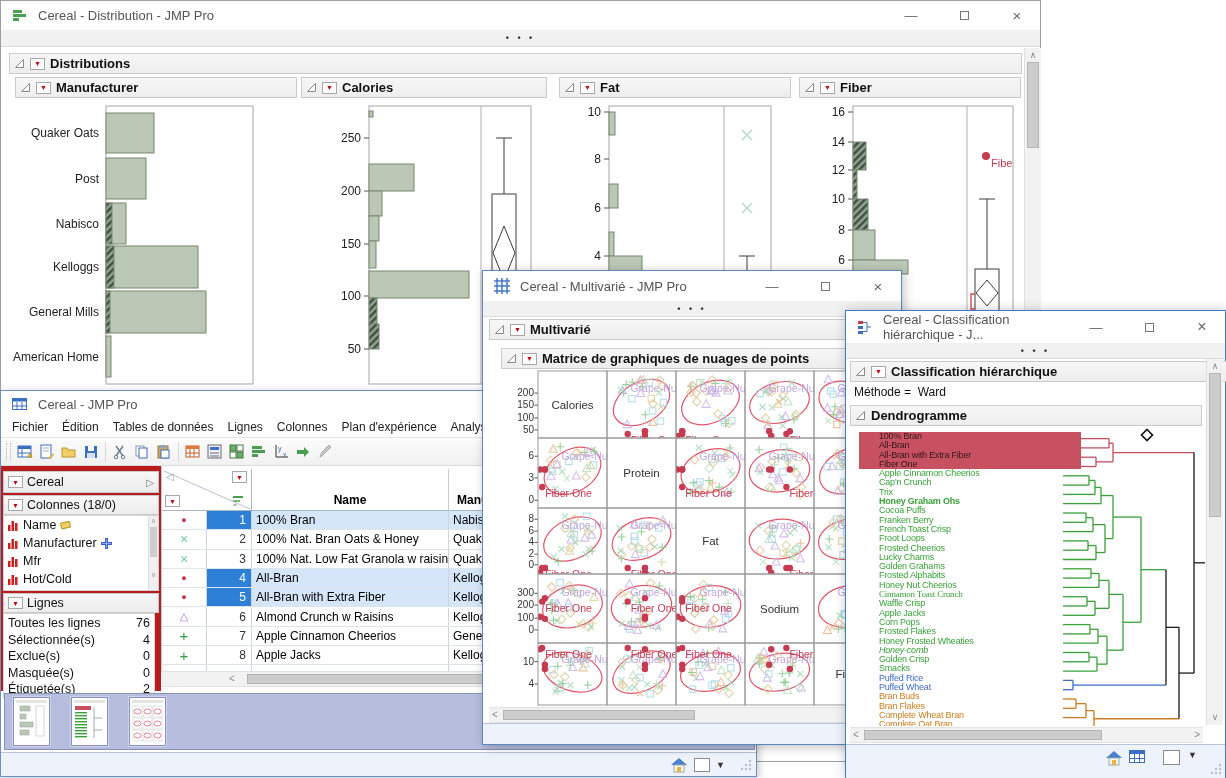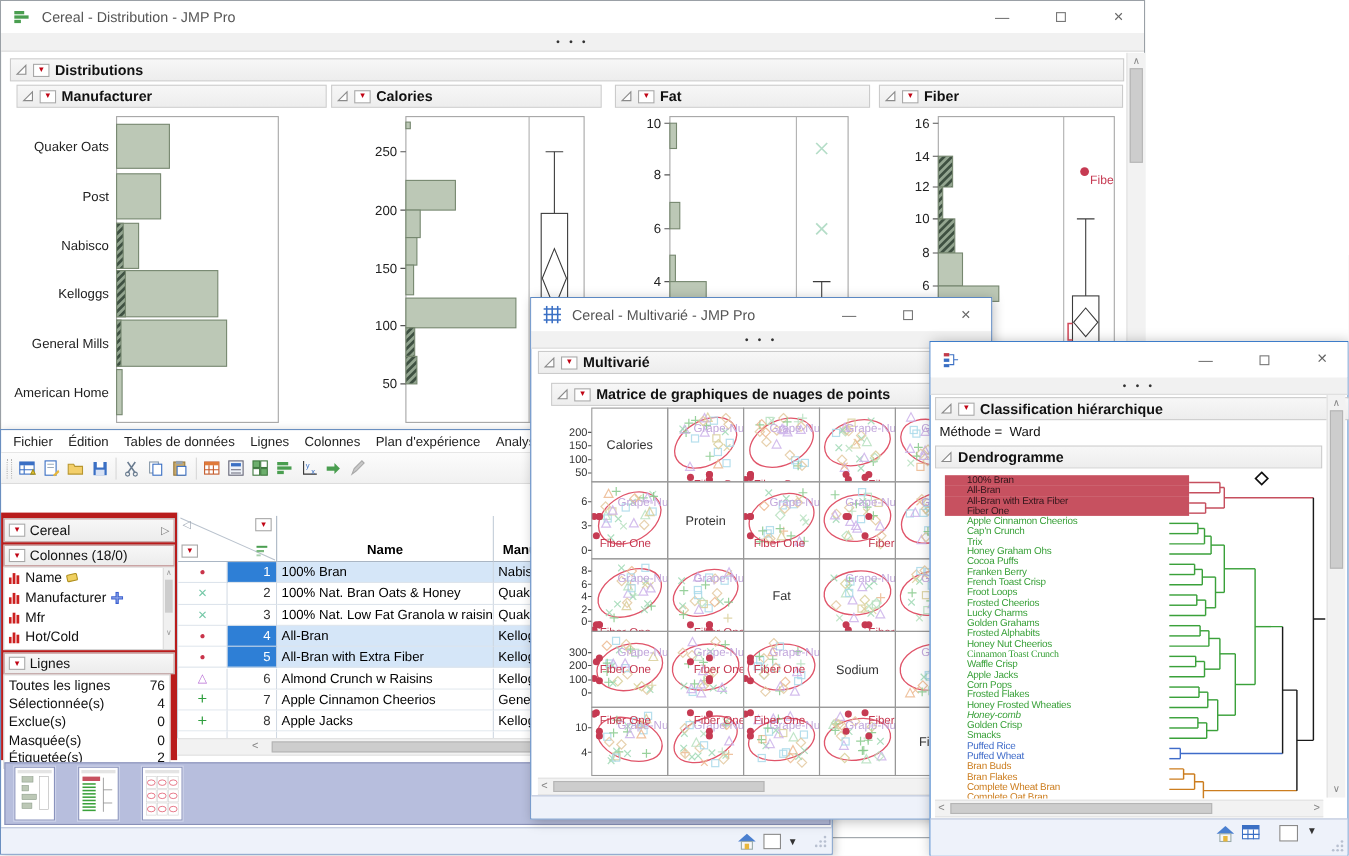--- a/index.html
+++ b/index.html
@@ -237,20 +237,33 @@
         </svg>
       </div>
 
     <div class="vscroll" style="left:1023px;top:47px;height:713px;">
       <div class="sarrow" style="top:3px;">∧</div>
       <div class="thumbv" style="top:14px;height:86px;"></div>
     </div>
   </div>
 
   <div class="win" id="win-table" style="left:0;top:390px;width:757px;height:387px;border:1px solid #6a8fc0;box-shadow:2px 2px 8px rgba(0,0,0,.22);">
+    <div class="tbar" style="height:26px;">
+      <span class="ticon">
+        <svg width="16" height="13">
+            <rect x="0.5" y="0.5" width="14" height="11" fill="#fff" stroke="#3a6fc4"></rect>
+            <rect x="0.5" y="0.5" width="14" height="3" fill="#3a6fc4"></rect>
+            <line x1="5" y1="4" x2="5" y2="12" stroke="#3a6fc4"></line>
+            <line x1="10" y1="4" x2="10" y2="12" stroke="#3a6fc4"></line>
+            <line x1="1" y1="8" x2="15" y2="8" stroke="#3a6fc4"></line>
+          </svg>
+      </span>
+      <span>Cereal - JMP Pro</span>
+      <span class="sp"></span>
+    </div>
     <div id="menubar" style="display:flex;align-items:center;height:21px;border-bottom:1px solid #e4e4e4;padding-left:4px;overflow:hidden;">
         <span class="menu-item">Fichier</span>
         <span class="menu-item">Édition</span>
         <span class="menu-item">Tables de données</span>
         <span class="menu-item">Lignes</span>
         <span class="menu-item">Colonnes</span>
         <span class="menu-item">Plan d'expérience</span>
         <span class="menu-item">Analyse</span>
         <span class="menu-item">Graphique</span>
       </div>
@@ -1513,20 +1526,21 @@
   <div class="win" id="win-cluster" style="left:845px;top:310px;width:381px;height:468px;border:1px solid #3d7cc9;box-shadow:2px 2px 12px rgba(0,0,0,.3);">
     <div class="tbar" style="height:32px;">
       <span class="ticon">
         <svg width="16" height="14">
             <rect x="1" y="1" width="5" height="3" fill="#c23a4a"></rect>
             <rect x="1" y="6" width="5" height="3" fill="#3a6fc4"></rect>
             <rect x="1" y="11" width="5" height="3" fill="#3a6fc4"></rect>
             <path d="M6 2.5 h4 v9 h-4 M10 7 h4" stroke="#3a6fc4" fill="none"></path>
           </svg>
       </span>
+      <span>Cereal - Classification hiérarchique - J...</span>
       <span class="sp"></span>
       <span class="wbtn">—</span>
       <span class="wbtn">
           <span class="sqr"></span>
         </span>
       <span class="wbtn" style="font-size:16px">×</span>
     </div>
     <div class="dots" style="height:16px;line-height:16px;">• • •</div>
 
     <div class="band" style="left:4px;top:50px;width:420px;">
@@ -1552,21 +1566,21 @@
 
     <div style="position:absolute;left:4px;top:115px;width:355px;height:300px;background:#fff;overflow:hidden;">
       <div id="leaves" style="position:absolute;left:9px;top:6px;width:222px;">
           <div class="leafrow" style="color: rgb(51, 23, 28); background: rgb(199, 81, 96);">100% Bran</div>
           <div class="leafrow" style="color: rgb(51, 23, 28); background: rgb(199, 81, 96);">All-Bran</div>
           <div class="leafrow" style="color: rgb(51, 23, 28); background: rgb(199, 81, 96);">All-Bran with Extra Fiber</div>
           <div class="leafrow" style="color: rgb(51, 23, 28); background: rgb(199, 81, 96);">Fiber One</div>
           <div class="leafrow" style="color: rgb(58, 161, 58);">Apple Cinnamon Cheerios</div>
           <div class="leafrow" style="color: rgb(58, 161, 58);">Cap'n Crunch</div>
           <div class="leafrow" style="color: rgb(58, 161, 58);">Trix</div>
-          <div class="leafrow" style="color: rgb(58, 161, 58);">Honey Graham Ohs</div>
+          <div class="leafrow" style="color: rgb(58, 161, 58); font-weight: bold;">Honey Graham Ohs</div>
           <div class="leafrow" style="color: rgb(58, 161, 58);">Cocoa Puffs</div>
           <div class="leafrow" style="color: rgb(58, 161, 58);">Franken Berry</div>
           <div class="leafrow" style="color: rgb(58, 161, 58);">French Toast Crisp</div>
           <div class="leafrow" style="color: rgb(58, 161, 58);">Froot Loops</div>
           <div class="leafrow" style="color: rgb(58, 161, 58);">Frosted Cheerios</div>
           <div class="leafrow" style="color: rgb(58, 161, 58);">Lucky Charms</div>
           <div class="leafrow" style="color: rgb(58, 161, 58);">Golden Grahams</div>
           <div class="leafrow" style="color: rgb(58, 161, 58);">Frosted Alphabits</div>
           <div class="leafrow" style="color: rgb(58, 161, 58);">Honey Nut Cheerios</div>
           <div class="leafrow" style="color: rgb(58, 161, 58); font-family: Liberation Serif, serif;">Cinnamon Toast Crunch</div>

